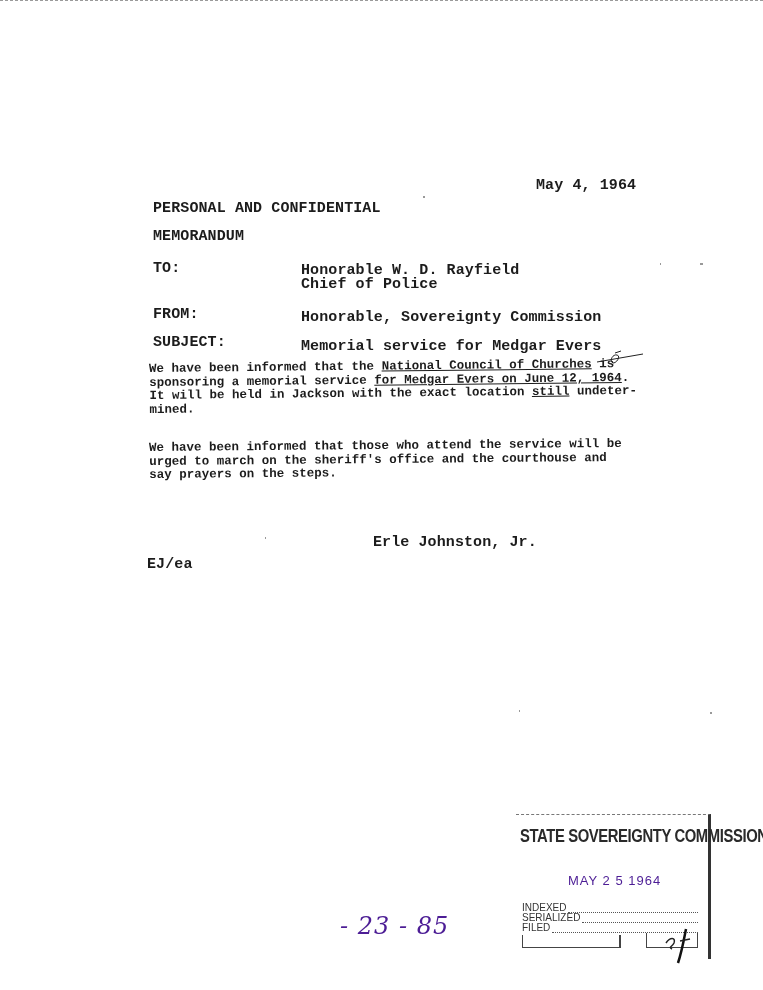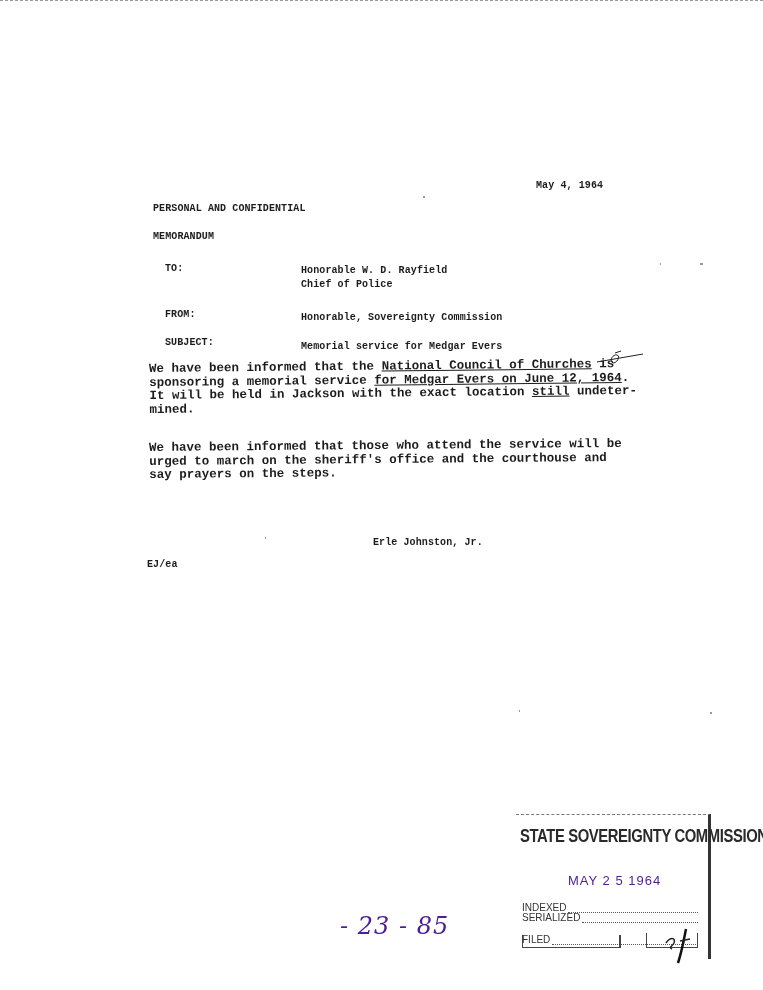--- a/index.html
+++ b/index.html
@@ -17,31 +17,31 @@
     }
     .top-border {
       position: absolute;
       left: 0; top: 0;
       width: 763px; height: 0;
       border-top: 1px dashed #9a9a9a;
     }
     .tw {
       position: absolute;
       font-family: "Liberation Mono", "DejaVu Sans Mono", monospace;
-      font-size: 10px;
+      font-size: 15px;
       font-weight: bold;
       letter-spacing: 0.1px;
       white-space: pre;
       color: #1c1c1c;
       line-height: 14px;
     }
     .date { left: 536px; top: 179px; }
     .header1 { left: 153px; top: 202px; text-align: right; }
     .header2 { left: 153px; top: 230px; }
-    .label { left: 153px; margin-left: 12px; }
+    .label { left: 153px; }
     .value { left: 258px; padding-left: 43px; }
     .to-label { top: 262px; }
     .to-v1 { top: 264px; }
     .to-v2 { top: 278px; }
     .from-label { top: 308px; }
     .from-v { top: 311px; }
     .subj-label { top: 336px; }
     .subj-v { top: 340px; }
 
     .para {
@@ -122,21 +122,21 @@
       color: #333;
     }
     .stamp-row .dots {
       flex: 1;
       border-bottom: 1px dotted #555;
       margin-left: 2px;
       height: 8px;
     }
     .r1 { top: 88px; }
     .r2 { top: 98px; }
-    .r3 { top: 120px; }
+    .r3 { top: 108px; }
     .stamp-box1 {
       position: absolute;
       left: 6px; top: 120px;
       width: 96px; height: 12px;
       border: 1px solid #444;
       border-top: none;
       border-right-width: 2px;
     }
     .stamp-box2 {
       position: absolute;

